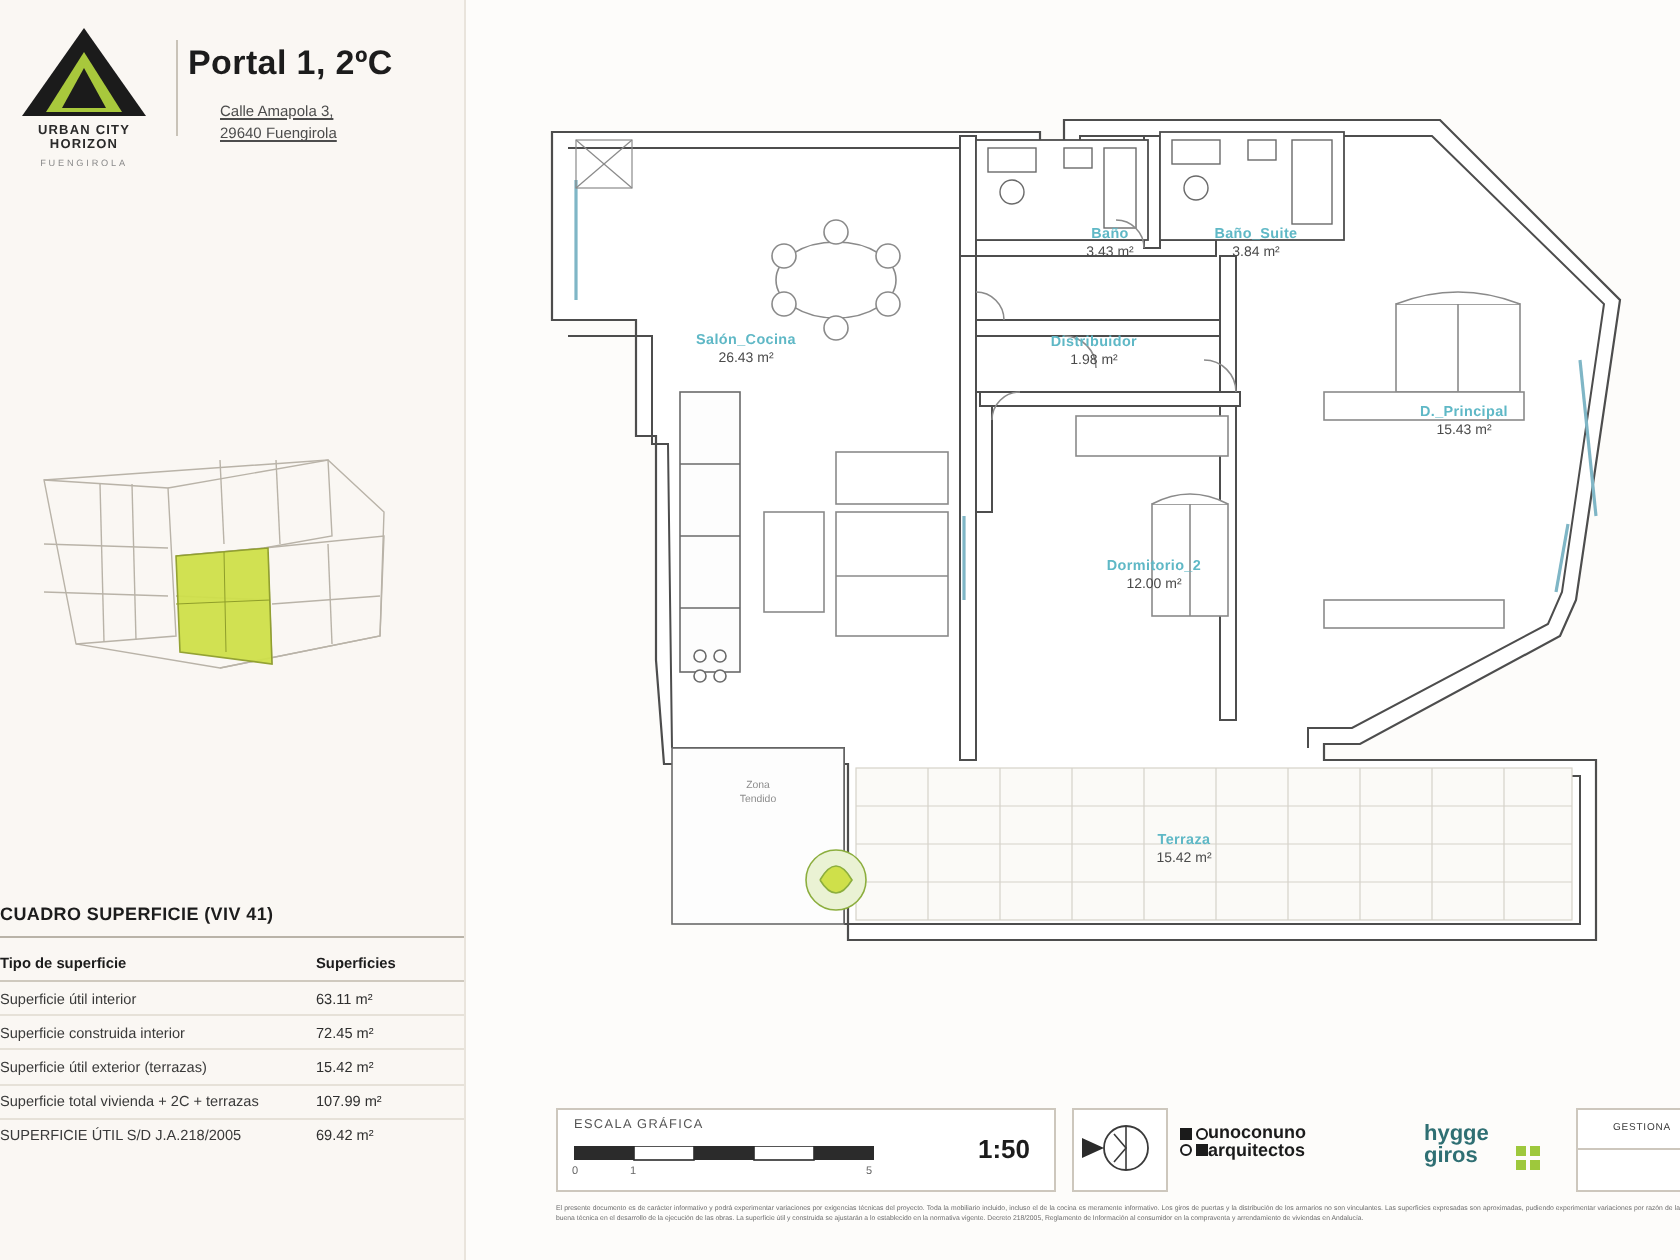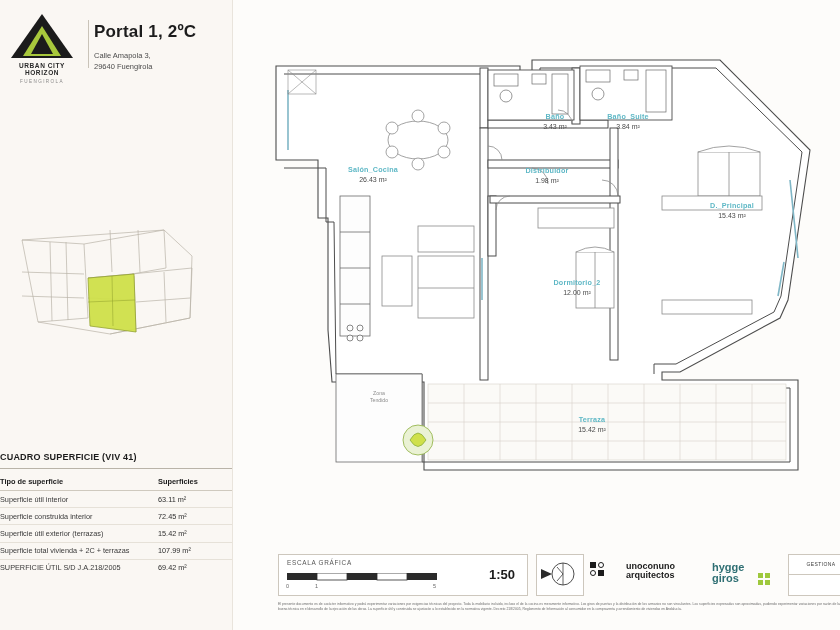--- a/index.html
+++ b/index.html
@@ -35,21 +35,21 @@
     border-left:11px solid transparent;border-right:11px solid transparent;
     border-bottom:20px solid #1b1b1b;
   }
   .logo-txt1{font-size:6.5px;letter-spacing:.6px;font-weight:bold;color:#2a2a2a;text-align:center;margin-top:2px;}
   .logo-txt2{font-size:6.5px;letter-spacing:.6px;font-weight:bold;color:#2a2a2a;text-align:center;}
   .logo-txt3{font-size:4.6px;letter-spacing:1.4px;color:#8a8a8a;text-align:center;margin-top:3px;}
 
   .title-block{position:absolute;left:88px;top:22px;}
   .title-rule{position:absolute;left:88px;top:20px;width:1px;height:48px;background:#c9c3b8;}
   .portal-title{font-size:17px;font-weight:bold;color:#1c1c1c;letter-spacing:.2px;margin:0 0 8px 6px;}
-  .addr{font-size:7.5px;color:#4c4c4c;line-height:1.5;margin-left:6px;}
+  .addr{font-size:7.5px;color:#4c4c4c;line-height:1.5;margin-left:22px;text-decoration:underline;}
 
   
   .keyplan{position:absolute;left:14px;top:222px;width:192px;height:118px;}
   .kp-svg{display:block;}
 
   
   .table-wrap{position:absolute;left:-14px;top:452px;width:246px;}
   .tbl-title{font-size:9px;font-weight:bold;color:#1c1c1c;letter-spacing:.2px;margin:0 0 6px 14px;}
   .tbl-rule{height:1px;background:#b9b3a8;margin:0 0 5px 0;width:246px;}
   table.surf{width:100%;border-collapse:collapse;font-size:7.3px;color:#3a3a3a;}
@@ -74,21 +74,21 @@
   .bottom{position:absolute;left:232px;top:548px;width:608px;height:82px;}
   .scalebox{position:absolute;left:46px;top:6px;width:248px;height:40px;border:1px solid #cdc7bd;background:#fff;}
   .scalebox .lab{font-size:6.4px;color:#555;letter-spacing:.7px;margin:4px 0 0 8px;}
   .scale-ruler{position:absolute;left:8px;top:18px;width:150px;height:8px;}
   .scale-ticks{position:absolute;left:8px;top:28px;width:160px;font-size:5.5px;color:#666;}
   .scale-val{position:absolute;right:12px;top:12px;font-size:13px;font-weight:bold;color:#1c1c1c;}
 
   .northbox{position:absolute;left:304px;top:6px;width:46px;height:40px;border:1px solid #cdc7bd;background:#fff;}
 
   .logos{position:absolute;left:358px;top:6px;width:250px;height:40px;}
-  .unocon{position:absolute;left:0;top:8px;display:flex;gap:22px;}
+  .unocon{position:absolute;left:0;top:8px;display:flex;align-items:center;gap:0;}
   .unocon-mark{display:grid;grid-template-columns:6px 6px;grid-template-rows:6px 6px;gap:2px;}
   .unocon-mark i{background:#1b1b1b;display:block;}
   .unocon-mark i.o{background:#fff;border:1.5px solid #1b1b1b;border-radius:50%;}
   .unocon-t1{font-size:9px;font-weight:bold;color:#1b1b1b;line-height:1.05;}
   .unocon-t2{font-size:9px;font-weight:bold;color:#1b1b1b;line-height:1.05;}
   .hygge{position:absolute;left:122px;top:8px;}
   .hy1{font-size:11px;font-weight:bold;color:#2f6f73;line-height:1;}
   .hy2{font-size:11px;font-weight:bold;color:#2f6f73;line-height:1;}
   .hy-dots{position:absolute;left:46px;top:11px;display:grid;grid-template-columns:5px 5px;grid-template-rows:5px 5px;gap:1.5px;}
   .hy-dots i{display:block;background:#9ec83c;}

